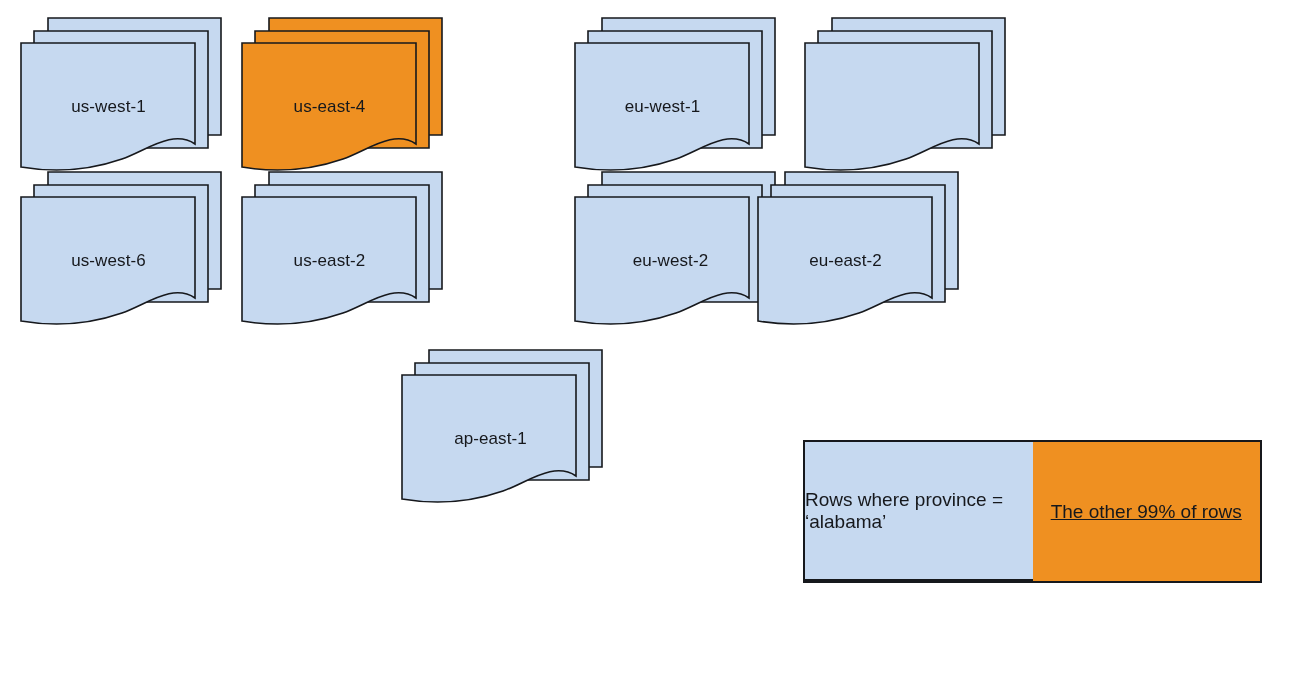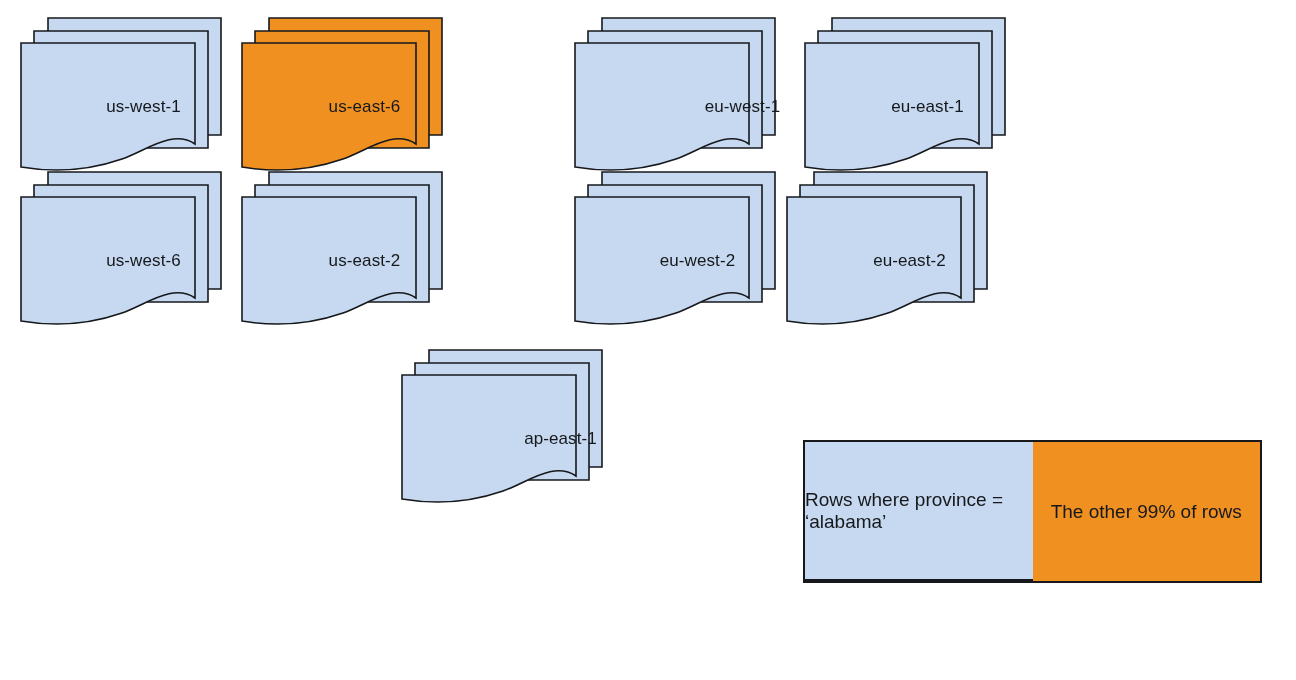--- a/index.html
+++ b/index.html
@@ -42,21 +42,20 @@
     width: 175px;
     height: 126px;
     display: flex;
     align-items: center;
     justify-content: center;
     font-size: 17px;
     line-height: 1;
     color: #16181c;
     letter-spacing: 0.1px;
     pointer-events: none;
-    margin-left: 35px;
   }
 
   .sheet-path {
     stroke: #16181c;
     stroke-width: 1.6;
     stroke-linejoin: miter;
   }
   .fill-blue   { fill: #c6d9f0; }
   .fill-orange { fill: #ef9021; }
 
@@ -80,20 +79,21 @@
     font-size: 19px;
     color: #16181c;
     box-sizing: border-box;
   }
   .legend-row.blue {
     background: #c6d9f0;
     border-bottom: 2.5px solid #16181c;
   }
   .legend-row.orange {
     background: #ef9021;
+    text-decoration: underline;
   }
 </style>
 </head>
 <body>
 
 <div id="canvas" style="background: rgb(255, 255, 255);">
 
   <div class="doc-group" style="left:21px; top:18px;">
     <svg viewBox="0 0 200 155">
       <path class="sheet-path fill-blue" d="M27,0 H200 V117 H27 Z" fill="#c6d9f0" stroke="#16181c"></path>
@@ -102,39 +102,38 @@
     </svg>
     <div class="doc-label" style="left:0; top:25px;">us-west-1</div>
   </div>
 
   <div class="doc-group" style="left:242px; top:18px;">
     <svg viewBox="0 0 200 155">
       <path class="sheet-path fill-orange" d="M27,0 H200 V117 H27 Z" fill="#ef9021" stroke="#16181c"></path>
       <path class="sheet-path fill-orange" d="M13,13 H187 V130 H13 Z" fill="#ef9021" stroke="#16181c"></path>
       <path class="sheet-path fill-orange" d="M0,25 H174 V126 C152,111 126,132 101,141 C75,150 41,156 0,149 Z" fill="#ef9021" stroke="#16181c"></path>
     </svg>
-    <div class="doc-label" style="left:0; top:25px;">us-east-6</div>
+    <div class="doc-label" style="left:0; top:25px;">us-east-4</div>
   </div>
 
   <div class="doc-group" style="left:575px; top:18px;">
     <svg viewBox="0 0 200 155">
       <path class="sheet-path fill-blue" d="M27,0 H200 V117 H27 Z" fill="#c6d9f0" stroke="#16181c"></path>
       <path class="sheet-path fill-blue" d="M13,13 H187 V130 H13 Z" fill="#c6d9f0" stroke="#16181c"></path>
       <path class="sheet-path fill-blue" d="M0,25 H174 V126 C152,111 126,132 101,141 C75,150 41,156 0,149 Z" fill="#c6d9f0" stroke="#16181c"></path>
     </svg>
-    <div class="doc-label" style="left:0; top:25px;padding-left:45px;">eu-west-1</div>
+    <div class="doc-label" style="left:0; top:25px;">eu-west-1</div>
   </div>
 
   <div class="doc-group" style="left:805px; top:18px;">
     <svg viewBox="0 0 200 155">
       <path class="sheet-path fill-blue" d="M27,0 H200 V117 H27 Z" fill="#c6d9f0" stroke="#16181c"></path>
       <path class="sheet-path fill-blue" d="M13,13 H187 V130 H13 Z" fill="#c6d9f0" stroke="#16181c"></path>
       <path class="sheet-path fill-blue" d="M0,25 H174 V126 C152,111 126,132 101,141 C75,150 41,156 0,149 Z" fill="#c6d9f0" stroke="#16181c"></path>
     </svg>
-    <div class="doc-label" style="left:0; top:25px;">eu-east-1</div>
   </div>
 
   <div class="doc-group" style="left:21px; top:172px;">
     <svg viewBox="0 0 200 155">
       <path class="sheet-path fill-blue" d="M27,0 H200 V117 H27 Z" fill="#c6d9f0" stroke="#16181c"></path>
       <path class="sheet-path fill-blue" d="M13,13 H187 V130 H13 Z" fill="#c6d9f0" stroke="#16181c"></path>
       <path class="sheet-path fill-blue" d="M0,25 H174 V126 C152,111 126,132 101,141 C75,150 41,156 0,149 Z" fill="#c6d9f0" stroke="#16181c"></path>
     </svg>
     <div class="doc-label" style="left:0; top:25px;">us-west-6</div>
   </div>
@@ -147,39 +146,39 @@
     </svg>
     <div class="doc-label" style="left:0; top:25px;">us-east-2</div>
   </div>
 
   <div class="doc-group" style="left:575px; top:172px;">
     <svg viewBox="0 0 200 155">
       <path class="sheet-path fill-blue" d="M27,0 H200 V117 H27 Z" fill="#c6d9f0" stroke="#16181c"></path>
       <path class="sheet-path fill-blue" d="M13,13 H187 V130 H13 Z" fill="#c6d9f0" stroke="#16181c"></path>
       <path class="sheet-path fill-blue" d="M0,25 H174 V126 C152,111 126,132 101,141 C75,150 41,156 0,149 Z" fill="#c6d9f0" stroke="#16181c"></path>
     </svg>
-    <div class="doc-label" style="left:0; top:25px;">eu-west-2</div>
+    <div class="doc-label" style="left:8px; top:25px;">eu-west-2</div>
   </div>
 
-  <div class="doc-group" style="left:787px; top:172px;">
+  <div class="doc-group" style="left:758px; top:172px;">
     <svg viewBox="0 0 200 155">
       <path class="sheet-path fill-blue" d="M27,0 H200 V117 H27 Z" fill="#c6d9f0" stroke="#16181c"></path>
       <path class="sheet-path fill-blue" d="M13,13 H187 V130 H13 Z" fill="#c6d9f0" stroke="#16181c"></path>
       <path class="sheet-path fill-blue" d="M0,25 H174 V126 C152,111 126,132 101,141 C75,150 41,156 0,149 Z" fill="#c6d9f0" stroke="#16181c"></path>
     </svg>
     <div class="doc-label" style="left:0; top:25px;">eu-east-2</div>
   </div>
 
   <div class="doc-group" style="left:402px; top:350px;">
     <svg viewBox="0 0 200 155">
       <path class="sheet-path fill-blue" d="M27,0 H200 V117 H27 Z" fill="#c6d9f0" stroke="#16181c"></path>
       <path class="sheet-path fill-blue" d="M13,13 H187 V130 H13 Z" fill="#c6d9f0" stroke="#16181c"></path>
       <path class="sheet-path fill-blue" d="M0,25 H174 V126 C152,111 126,132 101,141 C75,150 41,156 0,149 Z" fill="#c6d9f0" stroke="#16181c"></path>
     </svg>
-    <div class="doc-label" style="left:12px; top:25px;padding-left:24px;">ap-east-1</div>
+    <div class="doc-label" style="left:1px; top:25px;">ap-east-1</div>
   </div>
 
 
   <div id="legend">
     <div class="legend-row blue" style="background: rgb(198, 217, 240);">
       <span>Rows where province = ‘alabama’</span>
     </div>
     <div class="legend-row orange" style="background: rgb(239, 144, 33);">
       <span>The other 99% of rows</span>
     </div>

